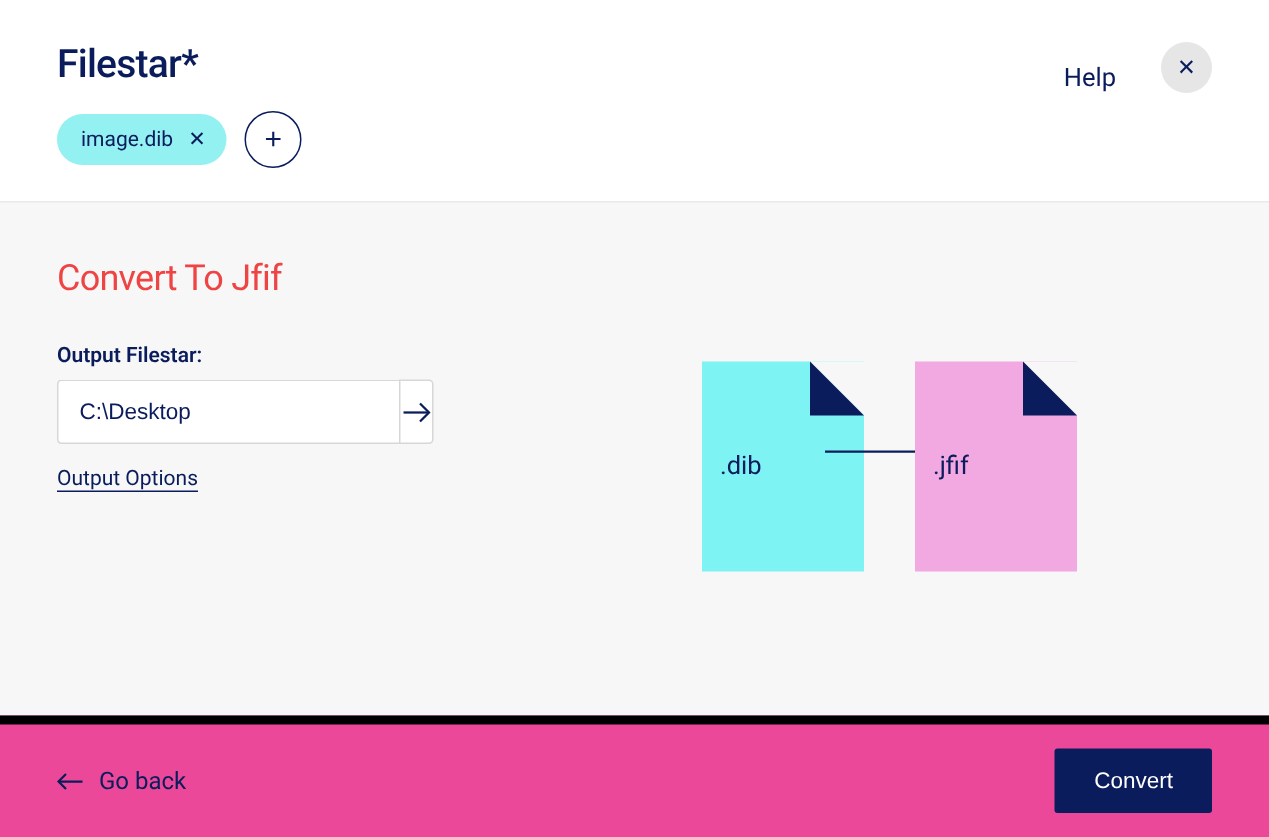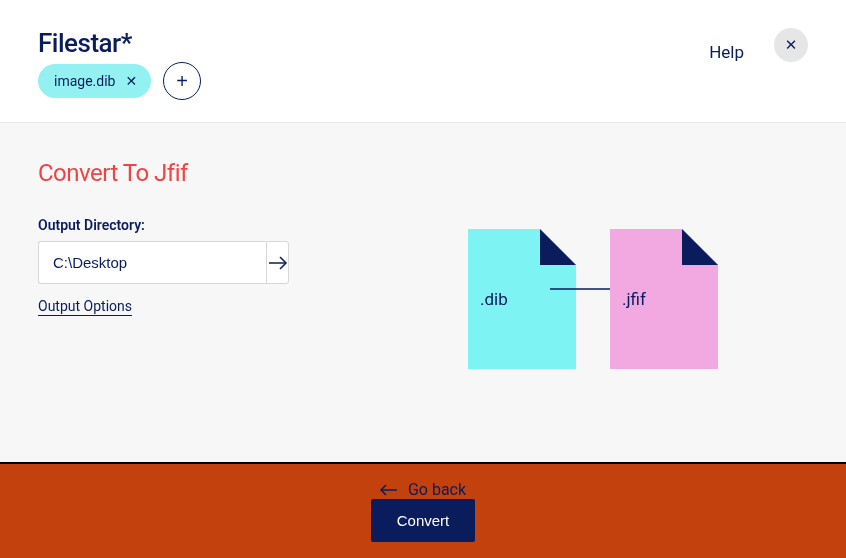--- a/index.html
+++ b/index.html
@@ -19,21 +19,21 @@
     .header {
       display: flex;
       align-items: flex-start;
       justify-content: space-between;
       padding: 28px 38px 0 38px;
       background: #fff;
     }
     .header-left {
       display: flex;
       flex-direction: column;
-      gap: 4px;
+      gap: 16px;
     }
     .logo {
       font-size: 26px;
       font-weight: 500;
       color: #0a1c5c;
       letter-spacing: -0.5px;
     }
     .logo-star {
       font-weight: 600;
     }
@@ -215,27 +215,26 @@
     .arrow-between {
       position: relative;
       width: 86px;
       height: 2px;
       margin: 0 -26px 0 -26px;
       top: -10px;
       display: flex;
       align-items: center;
     }
     .footer {
-      border-top: 2px solid #000000;
-      background: #c2410c;
+      border-top: 6px solid #000000;
+      background: #ec4899;
       padding: 16px 38px;
       display: flex;
       align-items: center;
       justify-content: space-between;
-      flex-direction: column;
     }
     .go-back {
       display: flex;
       align-items: center;
       gap: 10px;
       color: #0a1c5c;
       font-size: 16px;
       cursor: pointer;
     }
     .convert-button {
@@ -270,21 +269,21 @@
     <a class="help-link">Help</a>
     <button class="close-app">
       <span>✕</span>
     </button>
   </div>
 </div>
 
 <div class="main">
   <div class="main-left">
     <h1 class="page-title">Convert To Jfif</h1>
-    <div class="field-label">Output Directory:</div>
+    <div class="field-label">Output Filestar:</div>
     <div class="input-group">
       <input type="text" class="text-input" value="C:\Desktop" style="">
       <button class="input-browse">
         <svg width="20" height="14" viewBox="0 0 20 14">
           <line x1="1" y1="7" x2="18" y2="7" stroke="#0a1c5c" stroke-width="1.5"></line>
           <polyline points="12,1 18,7 12,13" fill="none" stroke="#0a1c5c" stroke-width="1.5"></polyline>
         </svg>
       </button>
     </div>
     <a class="output-options">Output Options</a>

